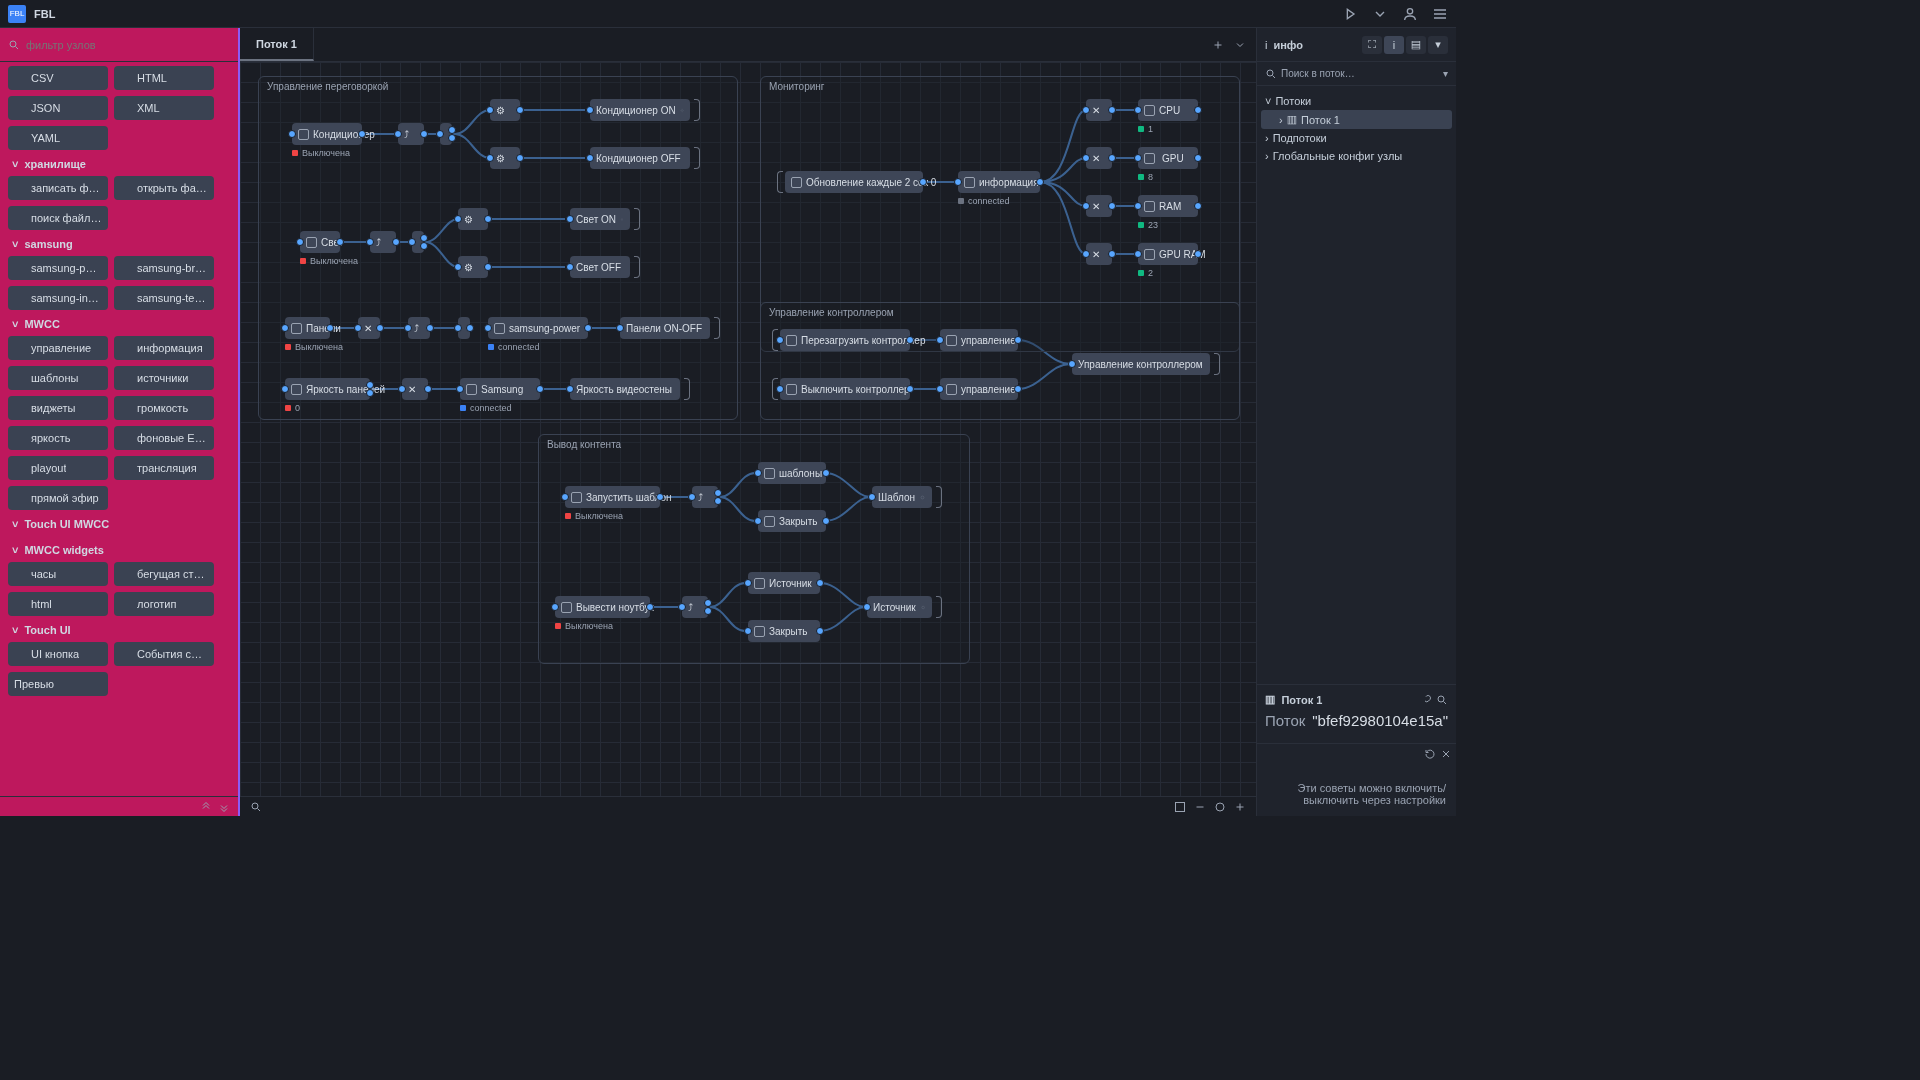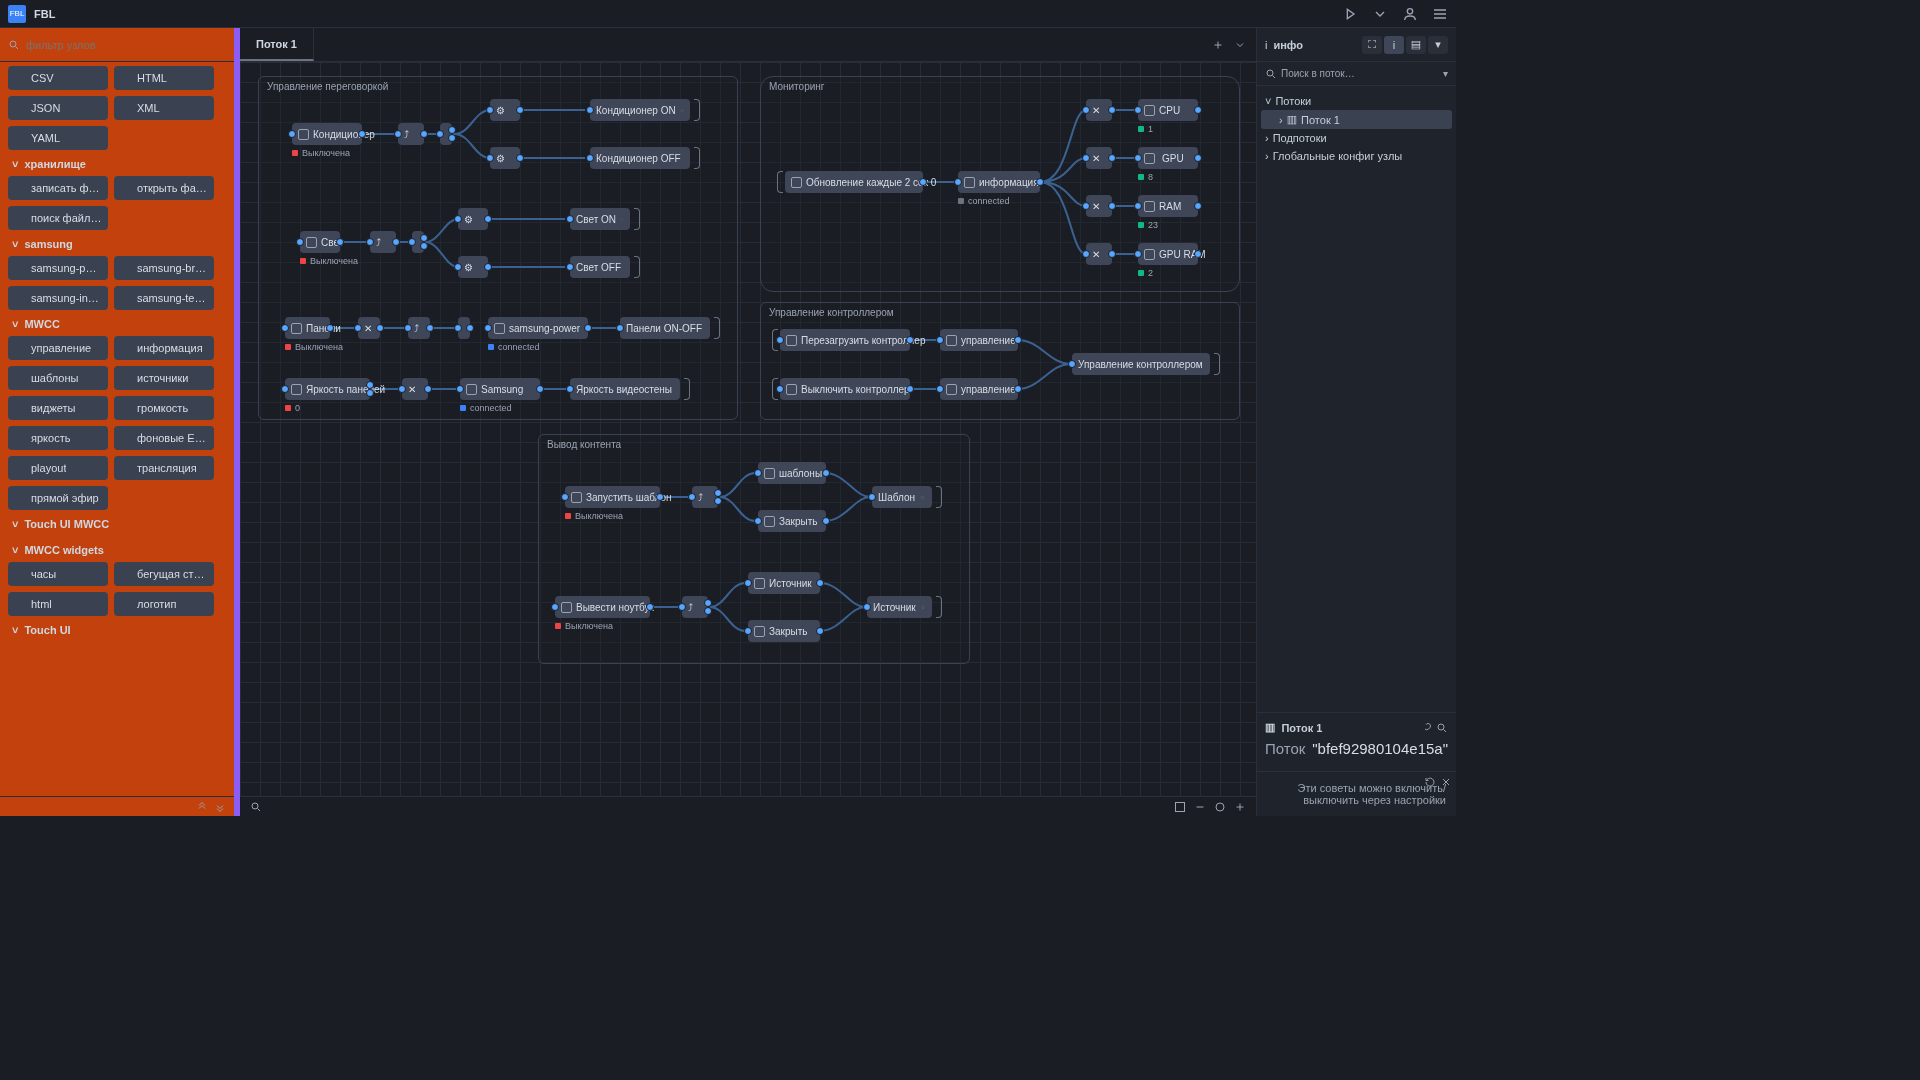--- a/index.html
+++ b/index.html
@@ -16,21 +16,21 @@
 .titlebar {
   height: 28px; background: #1a1d24; border-bottom: 1px solid #2a2f3a;
   display: flex; align-items: center; padding: 0 8px;
 }
 .titlebar .logo { width: 18px; height: 18px; background: #3b82f6; border-radius: 2px; display: flex; align-items: center; justify-content: center; font-size: 8px; color: #fff; margin-right: 8px; }
 .titlebar .title { font-weight: 600; color: #d0d8e2; }
 .titlebar .right { margin-left: auto; display: flex; gap: 14px; align-items: center; }
 .titlebar .right svg, .titlebar .right .icon { width: 16px; height: 16px; cursor: pointer; }
 .main { display: flex; height: calc(100% - 28px); }
 .sidebar {
-  width: 240px; background: #c2410c; border-right: 6px solid #8b5cf6;
+  width: 240px; background: #be185d; border-right: 2px solid #8b5cf6;
   display: flex; flex-direction: column;
 }
 .sidebar-search { height: 34px; border-bottom: 1px solid #2a2f3a; display: flex; align-items: center; padding: 0 8px; }
 .sidebar-search input { flex: 1; background: transparent; border: none; color: #c5ced9; font-size: 11px; outline: none; margin-left: 6px; }
 .sidebar-body { flex: 1; overflow-y: auto; padding: 4px 8px; }
 .pal-group-title { display: flex; align-items: center; padding: 8px 4px 6px; font-weight: 600; color: #d0d8e2; cursor: pointer; }
 .pal-group-title .chev { margin-right: 6px; }
 .pal-grid { display: flex; flex-wrap: wrap; gap: 6px; }
 .pal-item {
   width: 100px; height: 24px; background: #3a4252; border-radius: 4px;
@@ -274,20 +274,34 @@
         <div class="pal-item">
             <span class="pi-icon"></span>
             <span class="pi-label">логотип</span>
           </div>
       </div>
 
       <div class="pal-group-title">
           <span class="chev">˅</span>
           <span>Touch UI</span>
         </div>
+      <div class="pal-grid">
+        <div class="pal-item">
+            <span class="pi-icon"></span>
+            <span class="pi-label">UI кнопка</span>
+          </div>
+        <div class="pal-item">
+            <span class="pi-icon"></span>
+            <span class="pi-label">События сок…</span>
+          </div>
+        <div class="pal-item">
+            <span class="pi-label">Превью</span>
+            <span class="pi-icon" style="margin-left:auto;"></span>
+          </div>
+      </div>
     </div>
     <div class="sidebar-footer">
       <svg class="icon" viewBox="0 0 24 24">
           <path d="M6 15l6-6 6 6M6 9l6-6 6 6"></path>
         </svg>
       <svg class="icon" viewBox="0 0 24 24">
           <path d="M6 9l6 6 6-6M6 15l6 6 6-6"></path>
         </svg>
     </div>
   </div>
@@ -495,21 +509,21 @@
           </div>
         <div class="node" style="left:330px; top:316px; width:110px;">
             <span class="port l"></span>
             <span>Яркость видеостены</span>
             <svg class="bug-icon" viewBox="0 0 24 24" stroke="#9aa3b2" fill="none">
               <circle cx="12" cy="12" r="5"></circle>
             </svg>
           </div>
         <div class="node-endcap" style="left:444px; top:316px;"></div>
 
-        <div class="group" style="left:520px; top:14px; width:480px; height:216px;border-radius:13px;">
+        <div class="group" style="left:520px; top:14px; width:480px; height:276px;">
           <div class="group-label">Мониторинг</div>
         </div>
         <div class="node" style="left:545px; top:109px; width:138px;">
             <span class="nicon"></span>
             <span>Обновление каждые 2 сек 0</span>
             <span class="port r"></span>
           </div>
         <div class="node-endcap" style="left:537px; top:109px; transform:scaleX(-1);"></div>
         <div class="node" style="left:718px; top:109px; width:82px;">
             <span class="port l"></span>
@@ -756,16 +770,16 @@
     <div class="rp-tips">
       <div class="controls">
         <svg class="icon" viewBox="0 0 24 24">
             <path d="M4 12a8 8 0 1 0 2-5"></path>
             <path d="M4 4v5h5"></path>
           </svg>
         <svg class="icon" viewBox="0 0 24 24">
             <path d="M6 6l12 12M18 6L6 18"></path>
           </svg>
       </div>
-      <div style="margin-top:0;">Эти советы можно включить/выключить через настройки</div>
+      <div style="margin-top:28px;">Эти советы можно включить/выключить через настройки</div>
     </div>
   </div>
 </div>
 
 </body></html>

